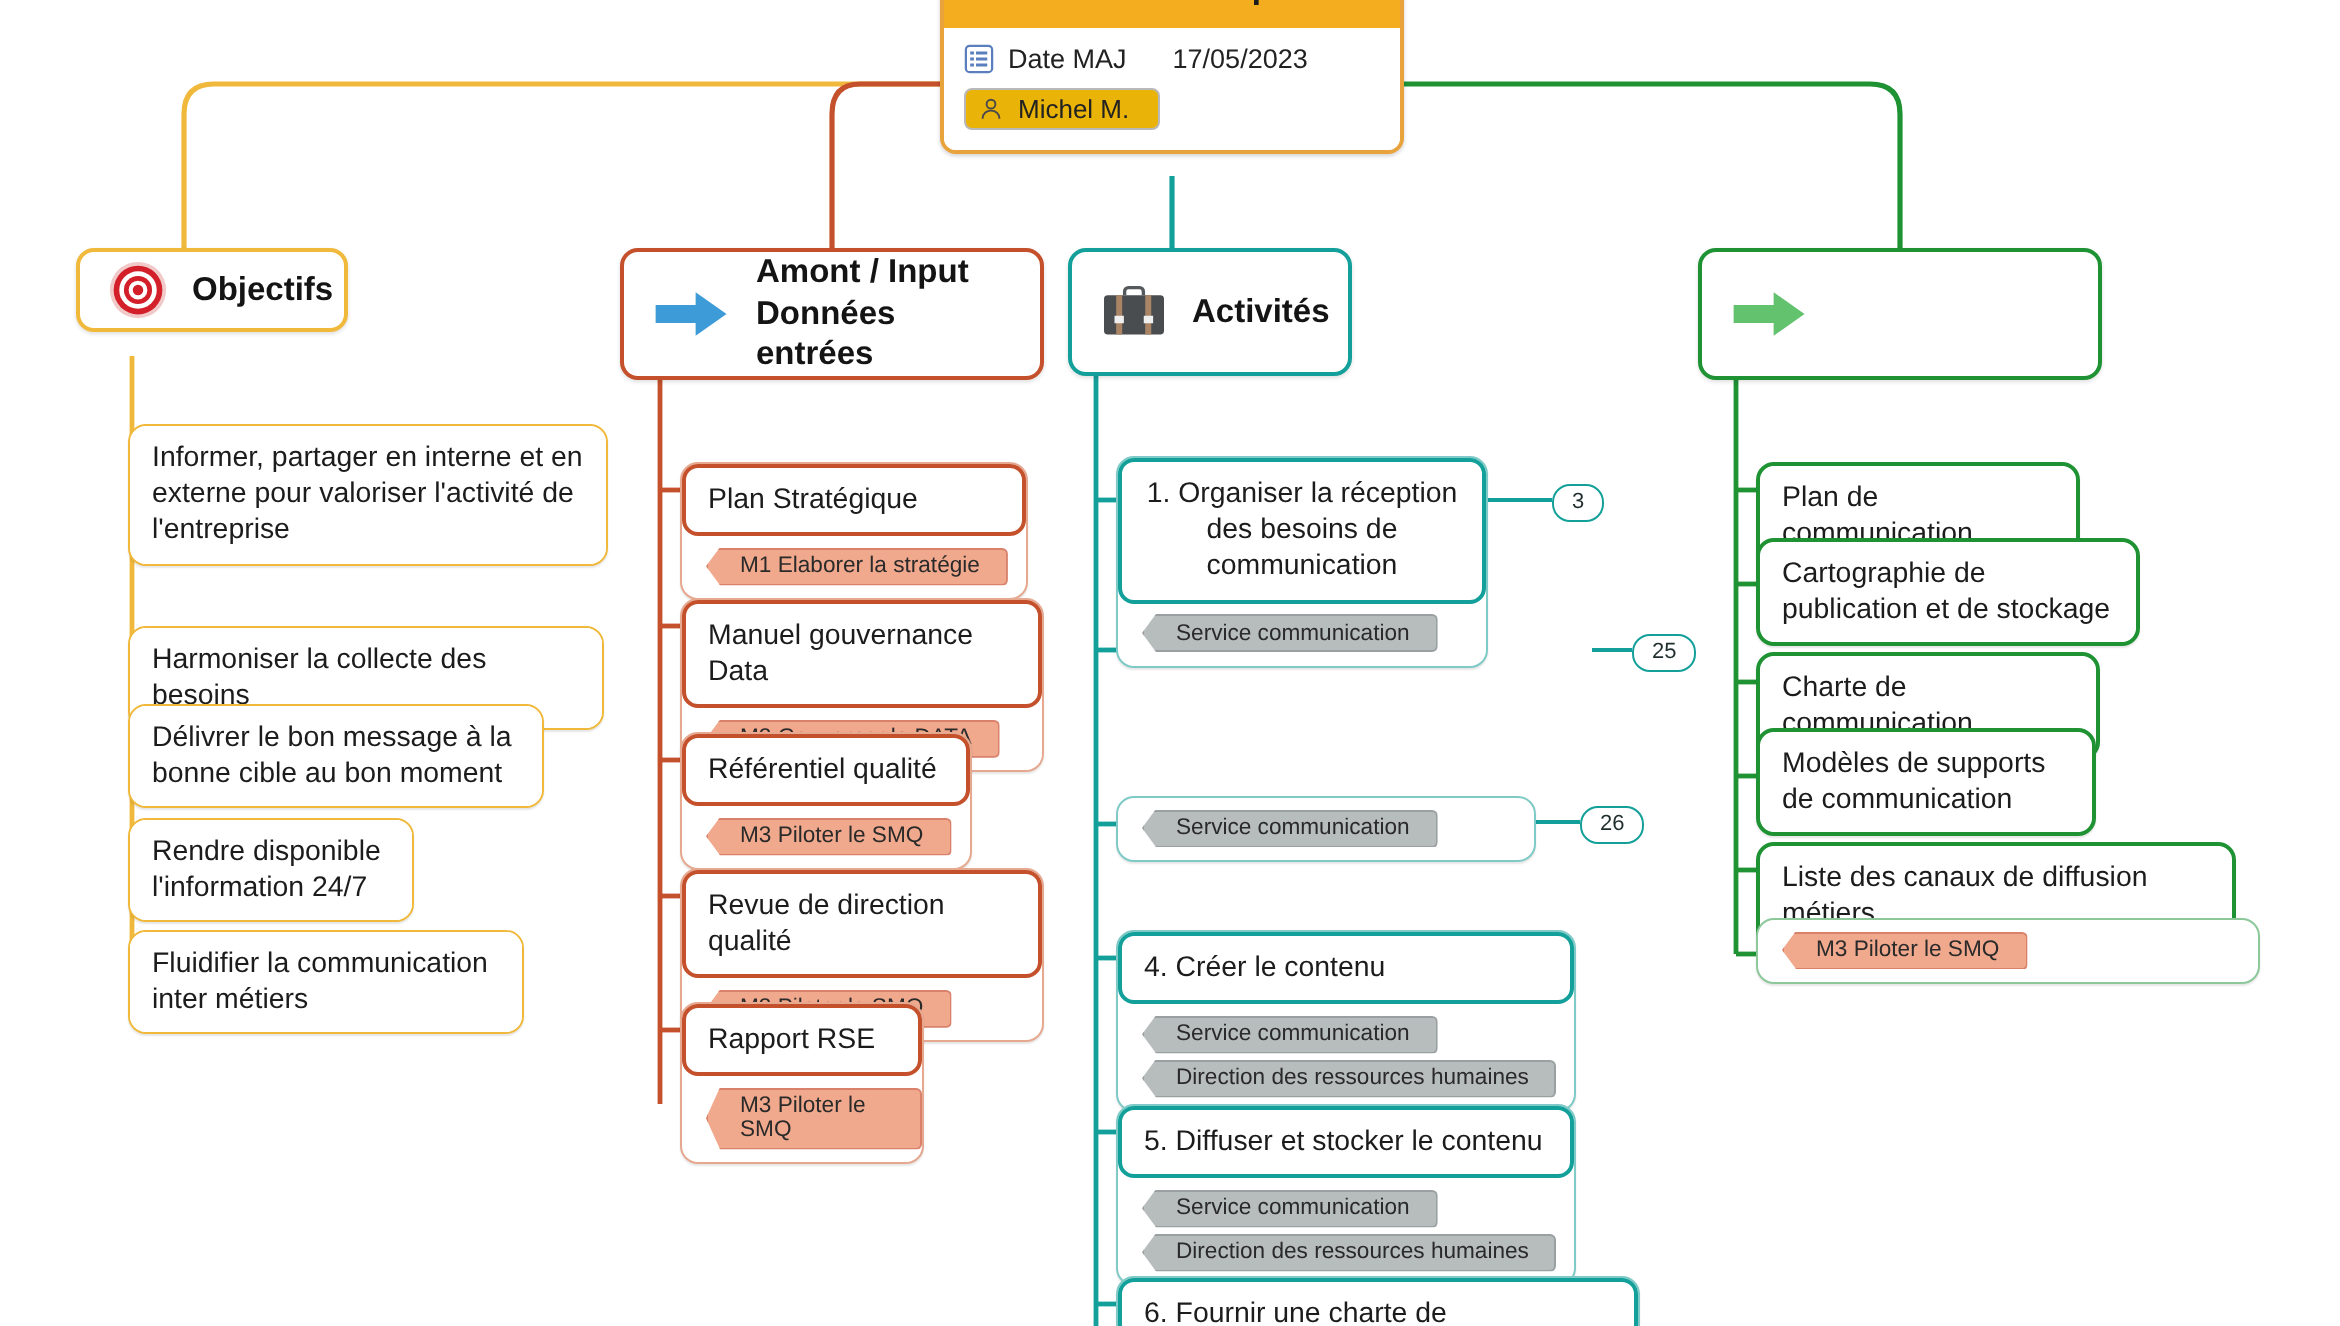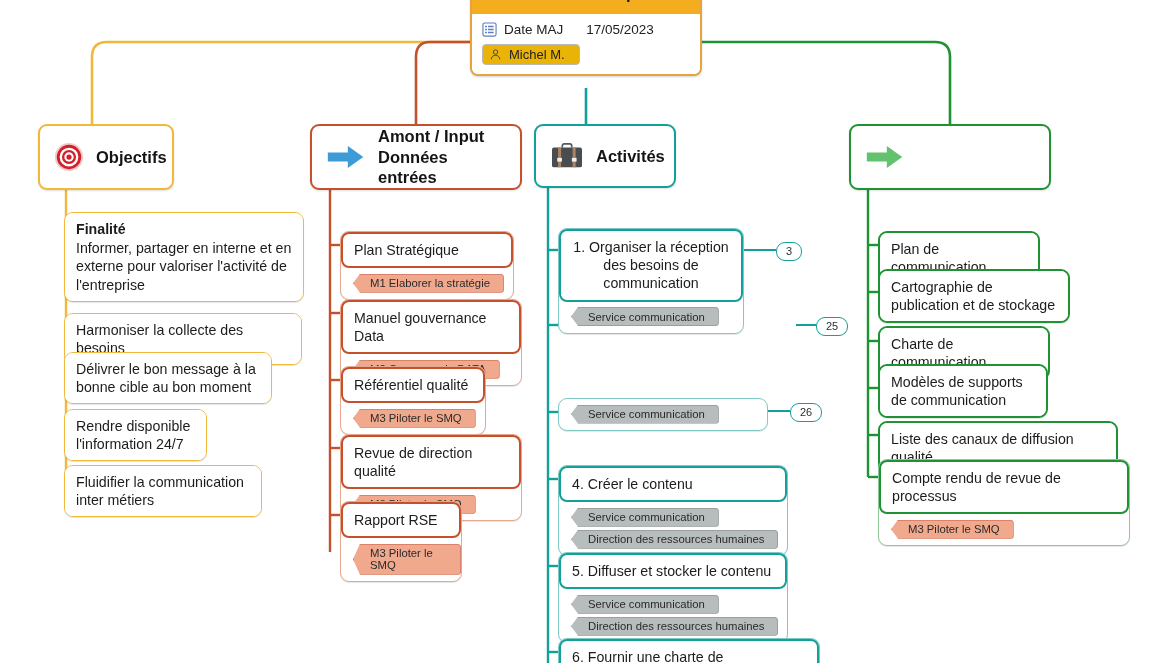--- a/index.html
+++ b/index.html
@@ -37,21 +37,21 @@
   }
   .ico { display:inline-block; line-height:0; flex:none; }
 
   
   .cat {
     position:absolute; background:#fff; border-radius:9px;
     display:flex; align-items:center; gap:12px;
     padding:10px 14px; box-shadow:0 1px 2px rgba(0,0,0,.13);
   }
   .cat-title { font-weight:bold; font-size:16.5px; color:#141414; line-height:1.25; white-space:pre-line; }
-  .cat.obj { left:38px;  top:124px; width:136px; height:66px; border:2px solid #f0b93c; }
+  .cat.obj { left:38px;  top:124px; width:136px; height:42px; border:2px solid #f0b93c; }
   .cat.amo { left:310px; top:124px; width:212px; height:66px; border:2px solid #c4512c; }
   .cat.act { left:534px; top:124px; width:142px; height:64px; border:2px solid #14a09a; }
   .cat.ava { left:849px; top:124px; width:202px; height:66px; border:2px solid #1f9333; }
 
   
   .card { position:absolute; border-radius:9px; background:#fff; }
   .card .hd {
     border-radius:8px; background:#fff; padding:7px 11px;
     font-size:14.2px; color:#1c1c1c; line-height:1.28;
   }
@@ -213,21 +213,21 @@
 
   <div class="cat ava">
     <span class="ico">
       <svg width="40" height="30" viewBox="0 0 44 32">
         <path d="M2 11 h22 V4 l17 12 -17 12 v-7 H2 z" fill="#63c26e"></path>
       </svg>
     </span>
   </div>
 
   <div class="card obj fill" style="left:64px; top:212px; width:240px;">
-    <div class="hd"><span class="fin-title">Finalité</span><span>Informer, partager en interne et en externe pour valoriser l'activité de l'entreprise</span></div>
+    <div class="hd"><span>Informer, partager en interne et en externe pour valoriser l'activité de l'entreprise</span></div>
   </div>
   <div class="card obj" style="left:64px; top:313px; width:238px;">
     <div class="hd">Harmoniser la collecte des besoins</div>
   </div>
   <div class="card obj" style="left:64px; top:352px; width:208px;">
     <div class="hd">Délivrer le bon message à la bonne cible au bon moment</div>
   </div>
   <div class="card obj" style="left:64px; top:409px; width:143px;">
     <div class="hd">Rendre disponible l'information 24/7</div>
   </div>
@@ -309,22 +309,21 @@
   <div class="card ava plain" style="left:878px; top:269px; width:192px;">
     <div class="hd">Cartographie de publication et de stockage</div>
   </div>
   <div class="card ava plain" style="left:878px; top:326px; width:172px;">
     <div class="hd">Charte de communication</div>
   </div>
   <div class="card ava plain" style="left:878px; top:364px; width:170px;">
     <div class="hd">Modèles de supports de communication</div>
   </div>
   <div class="card ava plain" style="left:878px; top:421px; width:240px;">
-    <div class="hd">Liste des canaux de diffusion qualité</div>
+    <div class="hd">Liste des canaux de diffusion métiers</div>
   </div>
   <div class="card ava" style="left:878px; top:459px; width:252px;">
-    <div class="hd">Compte rendu de revue de processus</div>
     <div class="tagwrap">
       <span class="tag orange">M3 Piloter le SMQ</span>
     </div>
   </div>
 
 </div>
 
 </body></html>

